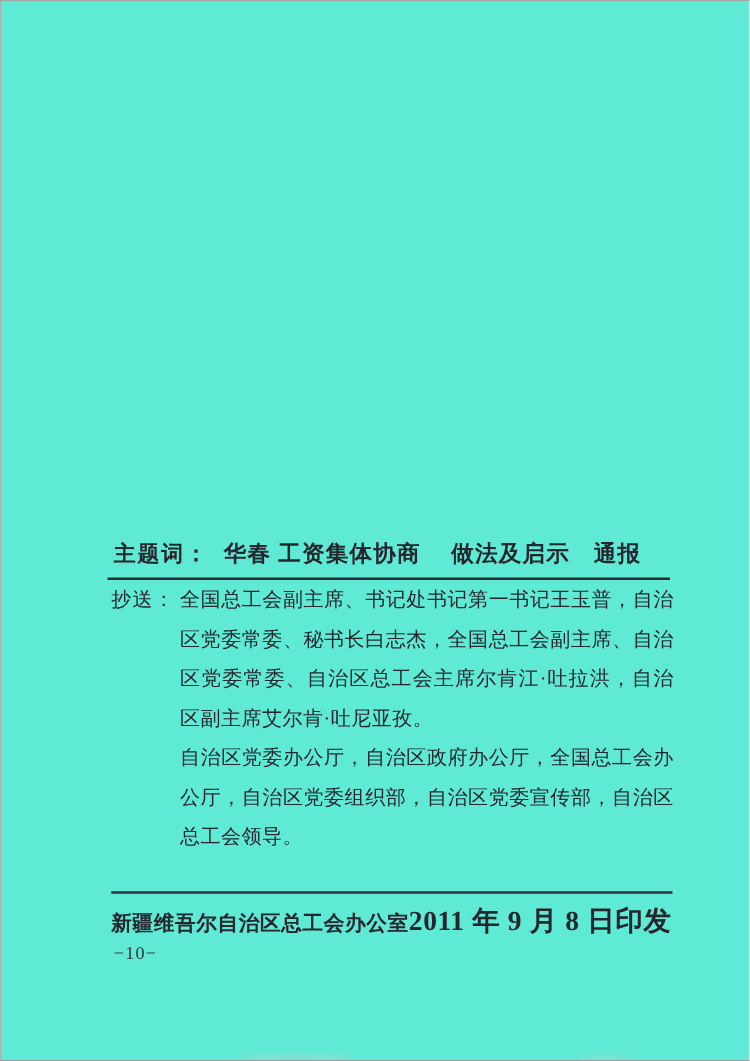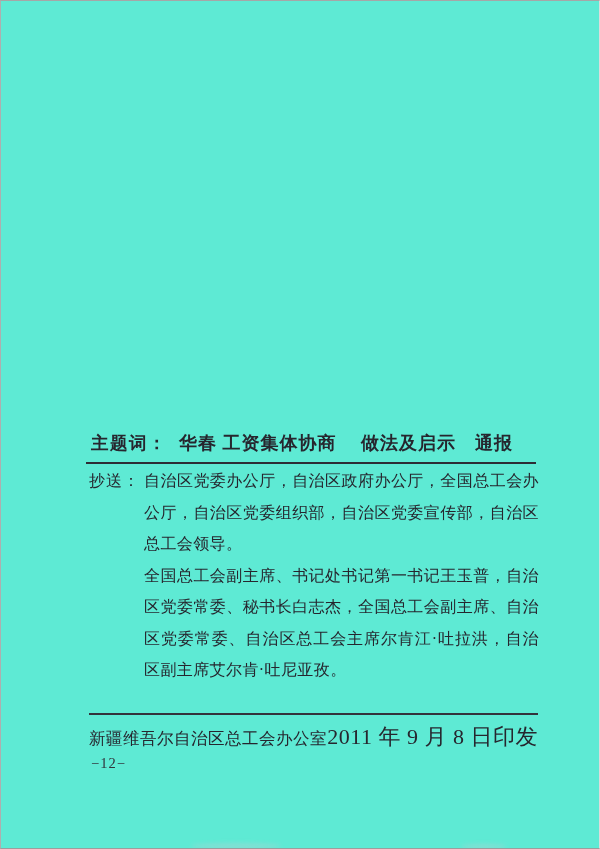--- a/index.html
+++ b/index.html
@@ -84,22 +84,23 @@
     letter-spacing: 0.4px;
     text-align: justify;
     text-justify: inter-ideograph;
   }
   .footer-row {
     position: absolute;
     top: 721px;
     left: 88px;
     width: 449px;
     display: flex;
-    justify-content: space-between;
+    justify-content: flex-start;
     align-items: baseline;
+    font-weight: bold;
   }
   .issuing-office {
     font-size: 16.5px;
     letter-spacing: 0.5px;
   }
   .print-date {
     font-size: 22px;
     letter-spacing: 0.5px;
     white-space: pre;
   }
@@ -130,30 +131,30 @@
   <div class="subject-row">
     <span class="subject-label">主题词：</span>
     <span class="subject-terms">华春 工资集体协商　 做法及启示　通报</span>
   </div>
 
   <div class="rule rule-1"></div>
 
   <div class="copy-row">
     <span class="copy-label">抄送：</span>
     <div class="copy-body">
+      <p class="copy-par">全国总工会副主席、书记处书记第一书记王玉普，自治区党委常委、秘书长白志杰，全国总工会副主席、自治区党委常委、自治区总工会主席尔肯江·吐拉洪，自治区副主席艾尔肯·吐尼亚孜。</p>
       <p class="copy-par">自治区党委办公厅，自治区政府办公厅，全国总工会办公厅，自治区党委组织部，自治区党委宣传部，自治区总工会领导。</p>
-      <p class="copy-par">全国总工会副主席、书记处书记第一书记王玉普，自治区党委常委、秘书长白志杰，全国总工会副主席、自治区党委常委、自治区总工会主席尔肯江·吐拉洪，自治区副主席艾尔肯·吐尼亚孜。</p>
     </div>
   </div>
 
   <div class="rule rule-2"></div>
 
   <div class="footer-row">
     <span class="issuing-office">新疆维吾尔自治区总工会办公室</span>
     <span class="print-date">2011 年 9 月 8 日印发</span>
   </div>
 
-  <div class="page-number">−12−</div>
+  <div class="page-number">−10−</div>
 
   <div class="scan-smudge smudge-1"></div>
   <div class="scan-smudge smudge-2"></div>
 
 </div>
 
 </body></html>

